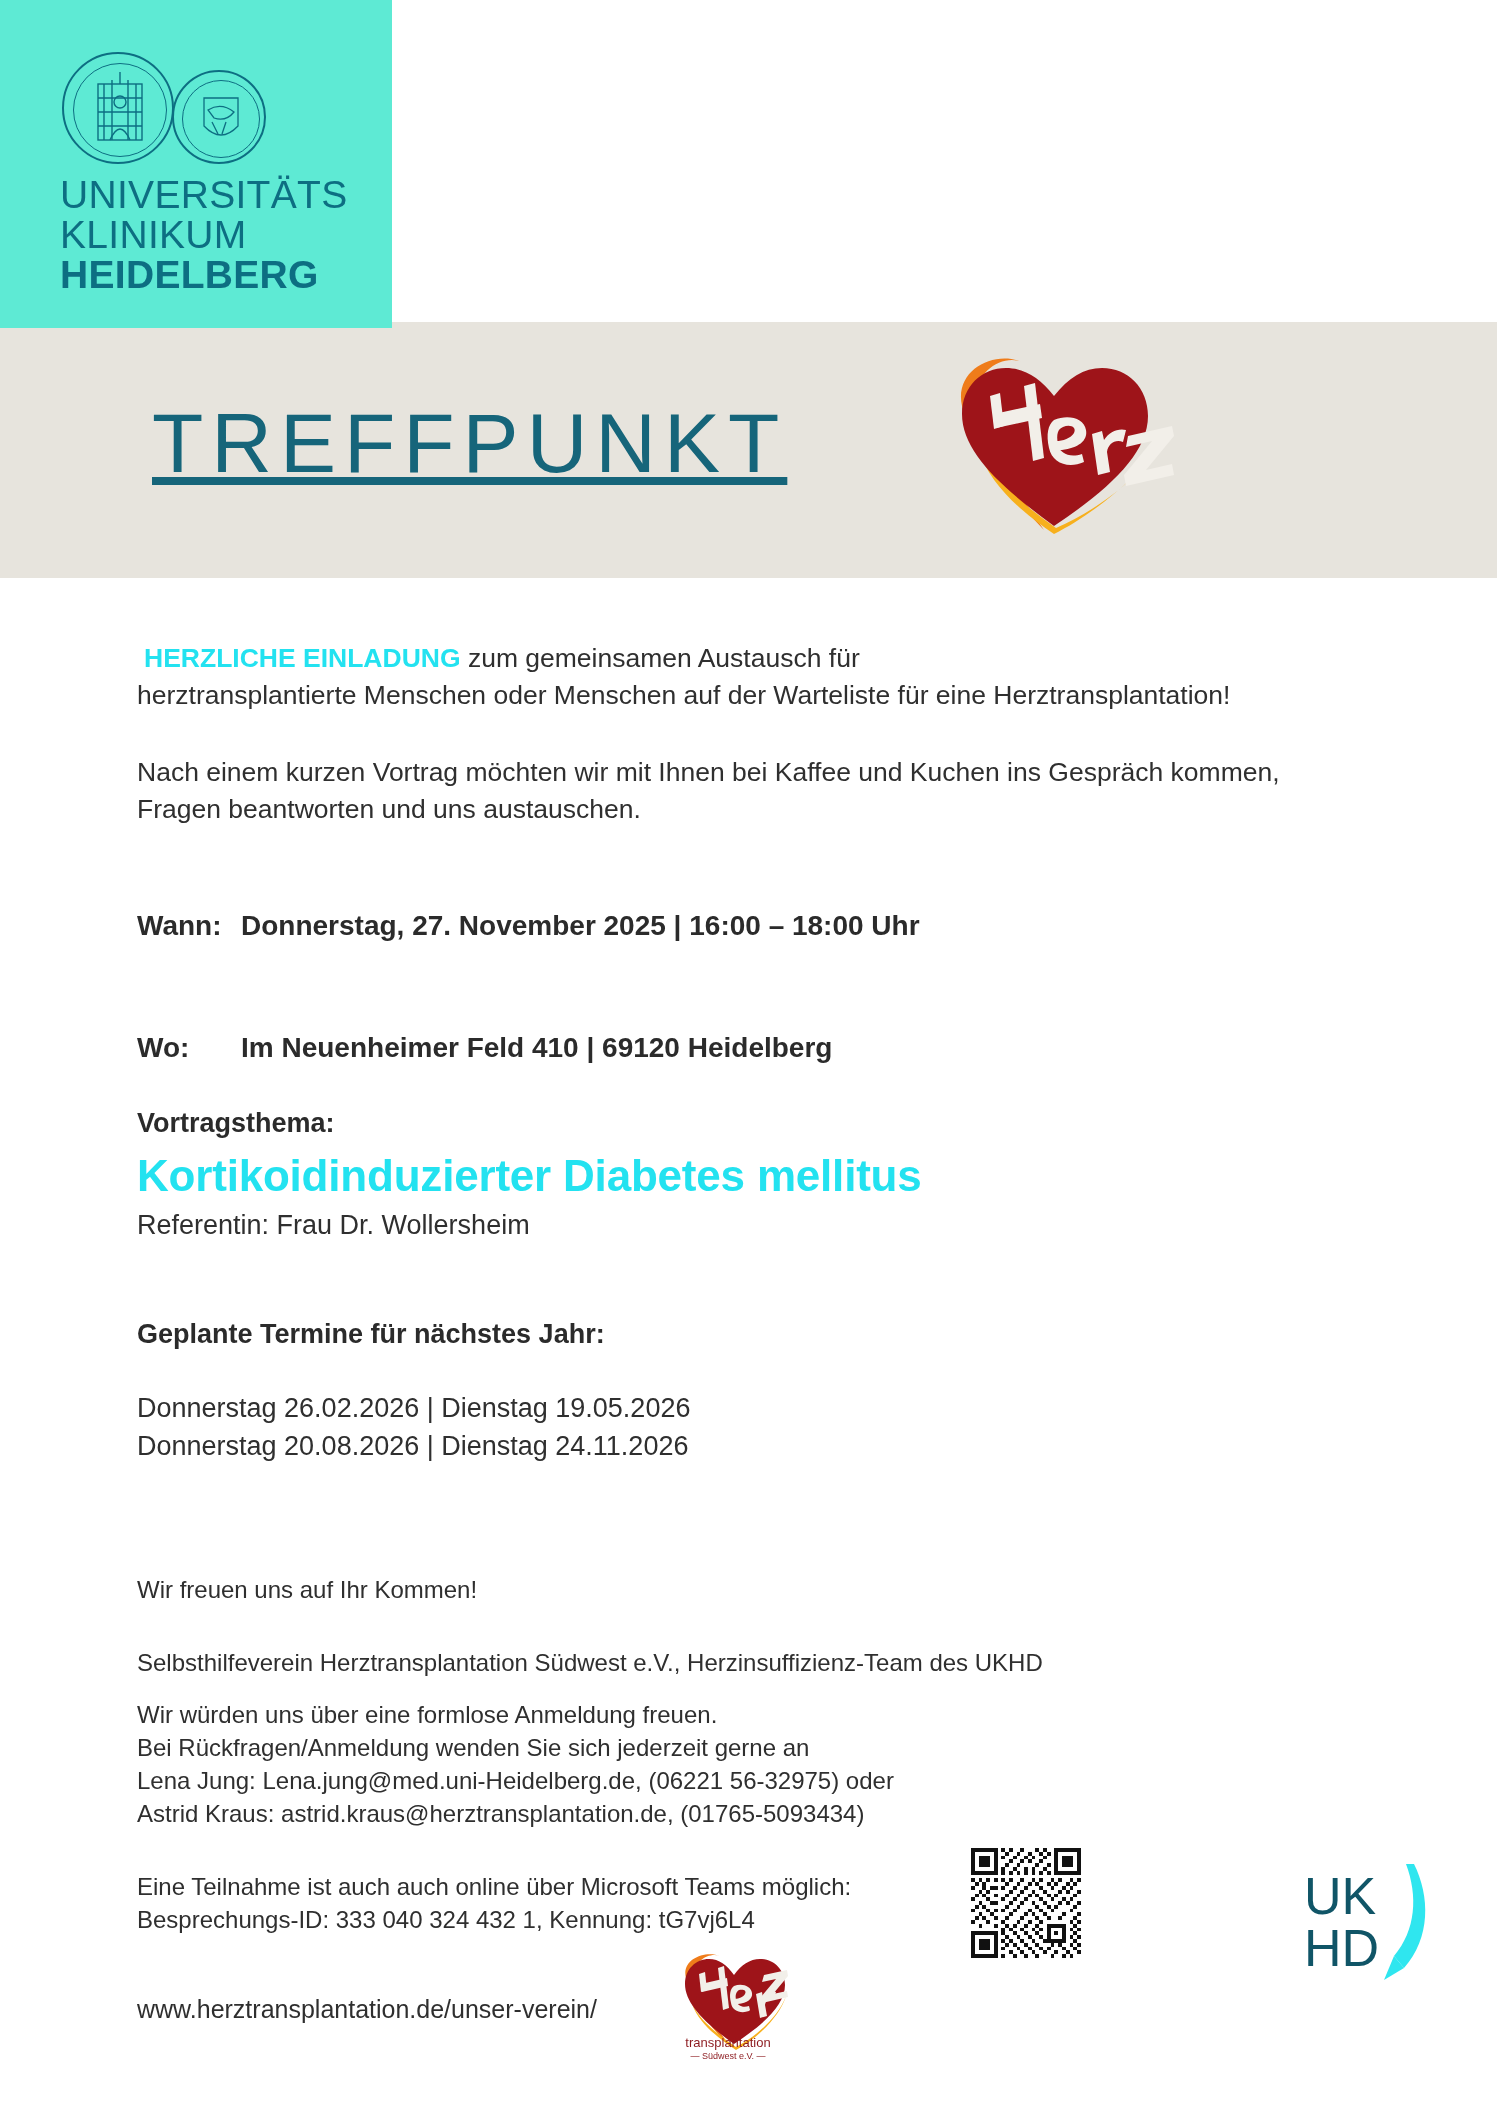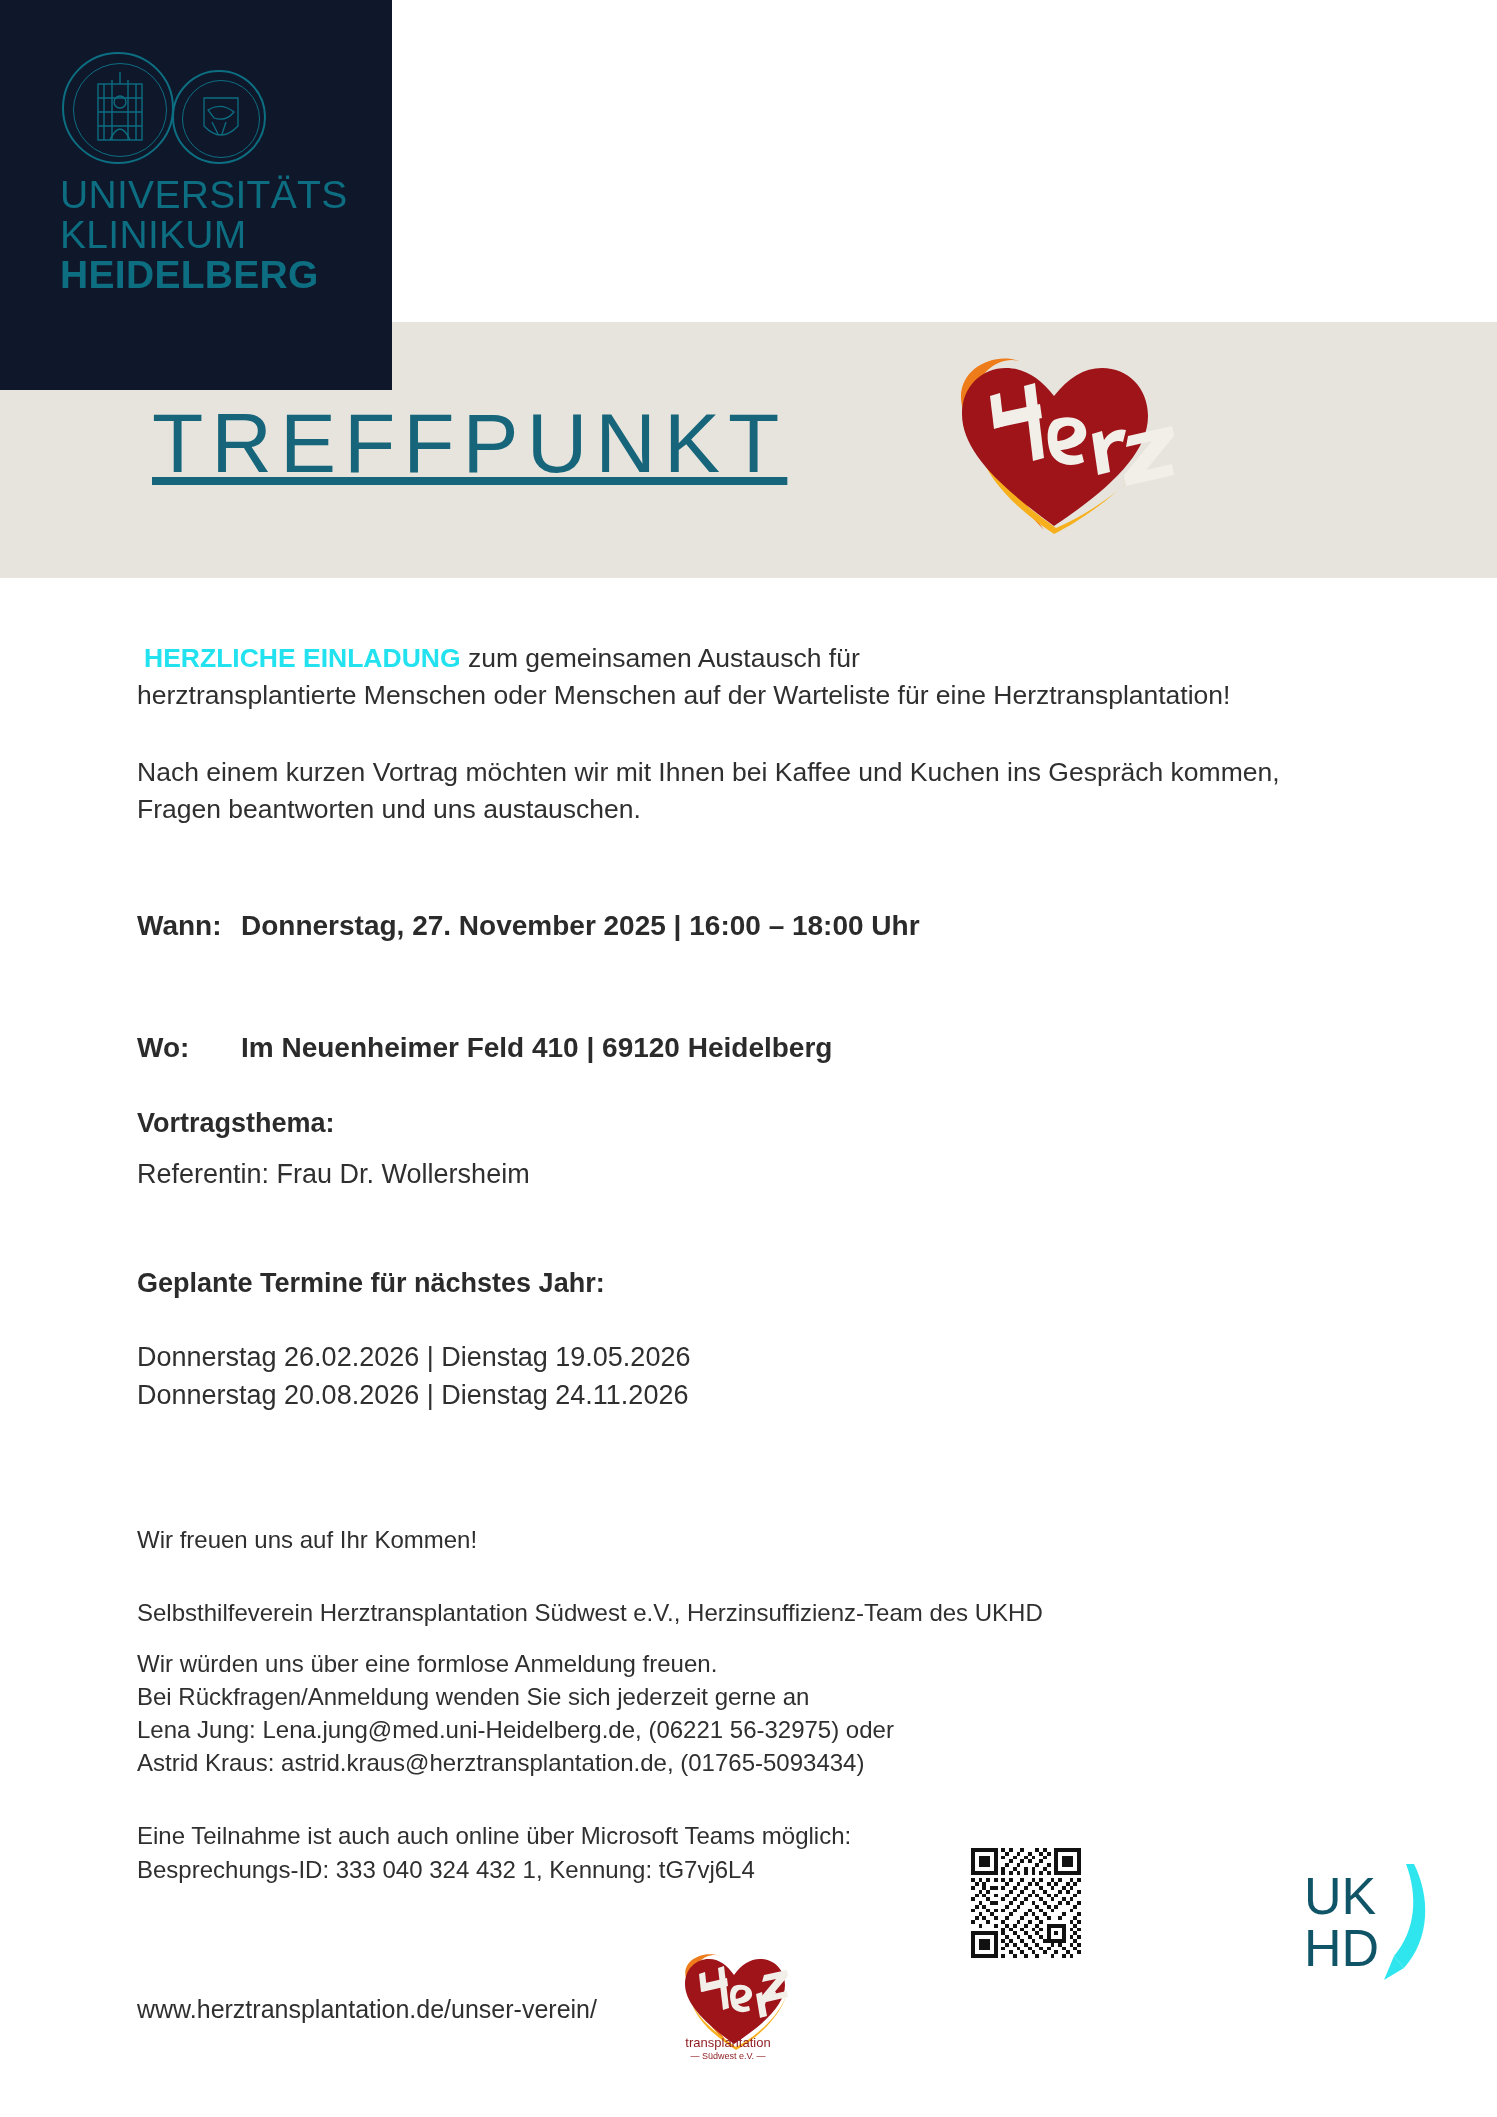--- a/index.html
+++ b/index.html
@@ -23,22 +23,22 @@
     top: 322px;
     width: 1497px;
     height: 256px;
     background: #e7e4dd;
   }
   .logo-box {
     position: absolute;
     left: 0;
     top: 0;
     width: 392px;
-    height: 390px;
-    background: #0f172a;
+    height: 328px;
+    background: #5eead4;
     z-index: 5;
   }
   .seals {
     position: absolute;
     left: 62px;
     top: 52px;
     width: 220px;
     height: 112px;
   }
   .seal {
@@ -286,20 +286,21 @@
     <span class="detail-value">
       <br>
       <span>Im Neuenheimer Feld 410  |  69120 Heidelberg</span>
     </span>
   </div>
 
   <div class="gap-md"></div>
 
   <p class="sec-head">Vortragsthema:</p>
   <div style="height:12px;"></div>
+  <p class="topic-title">Kortikoidinduzierter Diabetes mellitus</p>
   <div style="height:8px;"></div>
   <p class="sub-line">Referentin: Frau Dr. Wollersheim</p>
 
   <div class="gap-xl"></div>
 
   <p class="sec-head">Geplante Termine für nächstes Jahr:</p>
   <div class="gap-md"></div>
   <p class="dates-line">Donnerstag 26.02.2026  |  Dienstag 19.05.2026</p>
   <p class="dates-line">Donnerstag 20.08.2026  |  Dienstag 24.11.2026</p>
 

